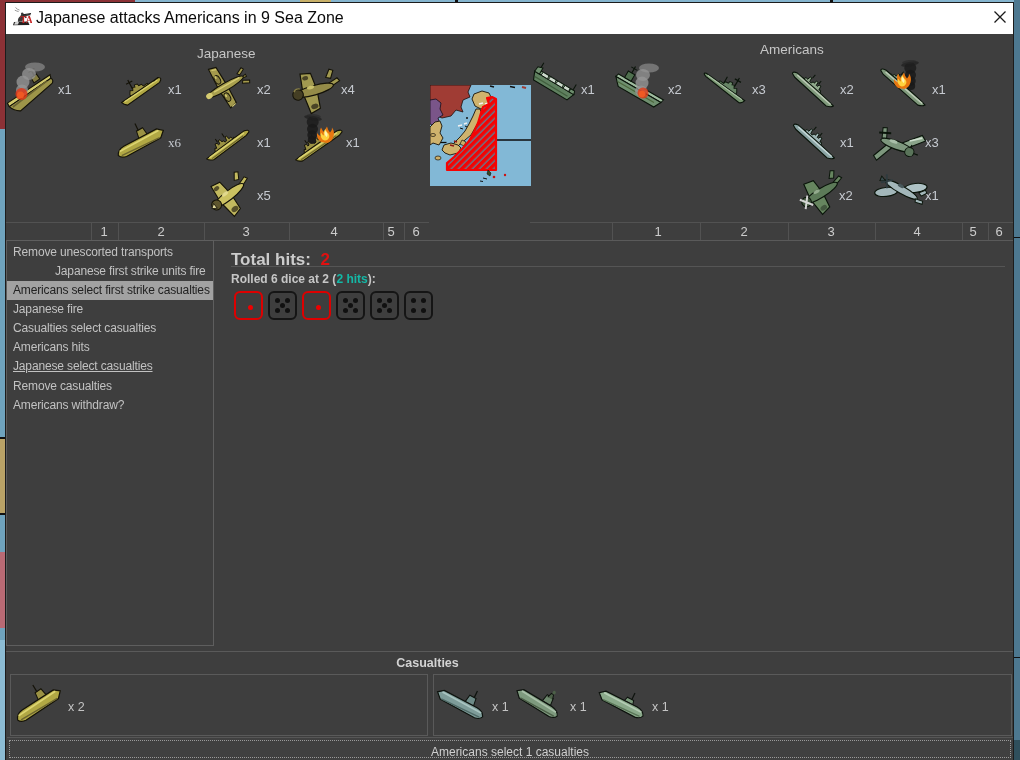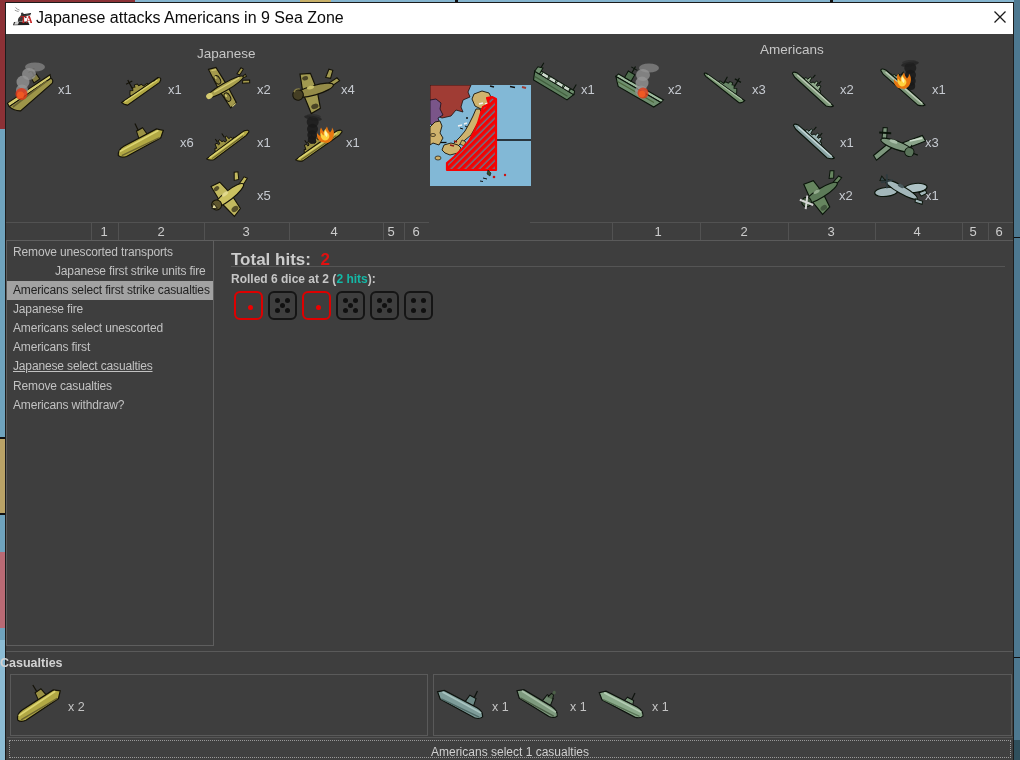--- a/index.html
+++ b/index.html
@@ -40,21 +40,21 @@
   #hitline{left:231px;top:266px;width:774px;height:1px;background:#555555;}
   #rolled{left:231px;top:272px;font-size:12px;font-weight:bold;color:#c6c6c6;}
   #rolled b{color:#14b8a6;font-weight:bold;}
   .die{top:291px;width:29px;height:29px;border-radius:6px;box-sizing:border-box;}
   .dblack{border:2px solid #151515;}
   .dred{border:2px solid #dd0000;}
   .pip{position:absolute;width:5px;height:5px;border-radius:50%;background:#101010;}
   .rpip{background:#ee0000;}
   
   #casline{left:6px;top:651px;width:1007px;height:1px;background:#5a5a5a;}
-  #castitle{left:0px;top:656px;width:855px;font-size:12.5px;font-weight:bold;color:#d2d2d2;}
+  #castitle{left:0px;top:656px;width:855px;text-align:center;font-size:12.5px;font-weight:bold;color:#d2d2d2;}
   #casbox1{left:10px;top:674px;width:418px;height:62px;border:1px solid #5a5a5a;box-sizing:border-box;}
   #casbox2{left:433px;top:674px;width:579px;height:62px;border:1px solid #5a5a5a;box-sizing:border-box;}
   .cnt{font-size:12.5px;color:#c4c4c4;}
   #button{left:7px;top:737px;width:1006px;height:23px;background:#404040;border-top:1px solid #565656;}
   #btndot{left:9px;top:740px;width:1002px;height:18px;border:1px dotted #9a9a9a;box-sizing:border-box;}
   #btntext{left:0;top:745px;width:1020px;text-align:center;font-size:12px;color:#cfcfcf;}
   .ulabel{font-size:13px;color:#c6cad0;}
 </style>
 </head>
 <body>
@@ -156,22 +156,22 @@
  <circle cx="37" cy="33" r="1" fill="#101010"></circle>
  <path d="M53,93 l4,1 M50,96 l3,0.5" stroke="#101010" stroke-width="1"></path>
 </svg>
 </div>
 
 <div class="abs" id="listpanel"></div>
 <div class="abs li" style="top:243px;">Remove unescorted transports</div>
 <div class="abs li" style="top:262px;padding-left:48px;">Japanese first strike units fire</div>
 <div class="abs li lisel" style="top:281px;">Americans select first strike casualties</div>
 <div class="abs li" style="top:300px;">Japanese fire</div>
-<div class="abs li" style="top:319px;">Americans select unescorted</div>
-<div class="abs li" style="top:338px;">Americans first</div>
+<div class="abs li" style="top:319px;">Casualties select casualties</div>
+<div class="abs li" style="top:338px;">Americans hits</div>
 <div class="abs li" style="top:357px;text-decoration:underline;">Japanese select casualties</div>
 <div class="abs li" style="top:377px;">Remove casualties</div>
 <div class="abs li" style="top:396px;">Americans withdraw?</div>
 
 <div class="abs" id="totalhits">Total hits:&nbsp; <b>2</b></div>
 <div class="abs" id="hitline"></div>
 <div class="abs" id="rolled">Rolled 6 dice at 2 (<b>2 hits</b>):</div>
 <div class="abs die dred" style="left:234px;">
     <span class="pip rpip" style="left:12px;top:12px;"></span>
   </div>
@@ -215,21 +215,21 @@
 <div class="abs cnt" style="left:570px;top:700px;">x 1</div>
 <div class="abs cnt" style="left:652px;top:700px;">x 1</div>
 <div class="abs" id="button"></div>
 <div class="abs" id="btndot"></div>
 <div class="abs" id="btntext">Americans select 1 casualties</div>
 
 <div class="abs ulabel" style="left:58px;top:82px;">x1</div>
 <div class="abs ulabel" style="left:168px;top:82px;">x1</div>
 <div class="abs ulabel" style="left:257px;top:82px;">x2</div>
 <div class="abs ulabel" style="left:341px;top:82px;">x4</div>
-<div class="abs ulabel" style="left:180px;top:135px;">x6</div>
+<div class="abs ulabel" style="left:168px;top:135px;font-family:Liberation Serif, serif;">x6</div>
 <div class="abs ulabel" style="left:257px;top:135px;">x1</div>
 <div class="abs ulabel" style="left:346px;top:135px;">x1</div>
 <div class="abs ulabel" style="left:257px;top:188px;">x5</div>
 <div class="abs ulabel" style="left:581px;top:82px;">x1</div>
 <div class="abs ulabel" style="left:668px;top:82px;">x2</div>
 <div class="abs ulabel" style="left:752px;top:82px;">x3</div>
 <div class="abs ulabel" style="left:840px;top:82px;">x2</div>
 <div class="abs ulabel" style="left:932px;top:82px;">x1</div>
 <div class="abs ulabel" style="left:840px;top:135px;">x1</div>
 <div class="abs ulabel" style="left:925px;top:135px;">x3</div>

